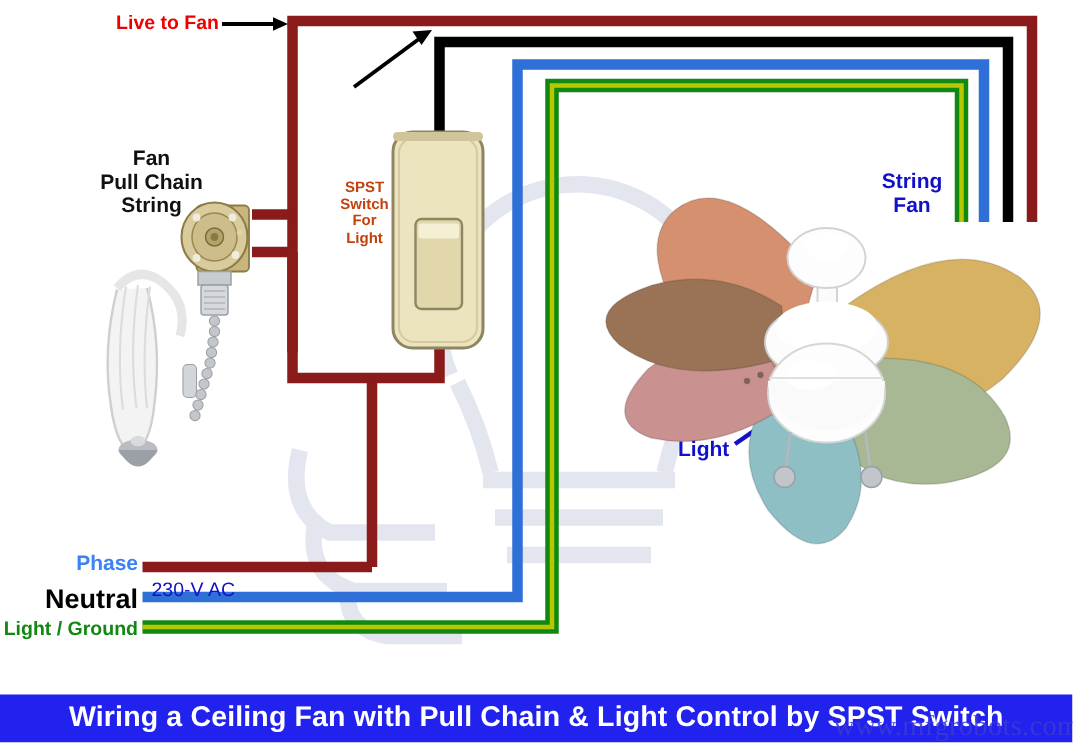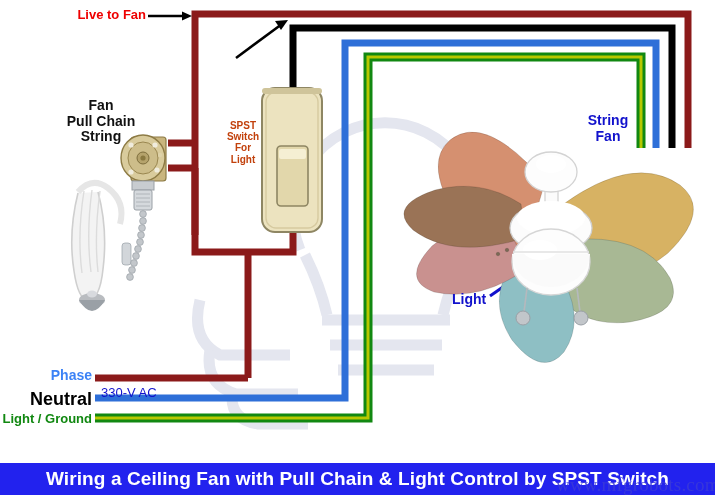--- a/index.html
+++ b/index.html
@@ -203,21 +203,21 @@
 Fan</div>
 
   <div class="lbl" style="left:452px;top:292px;font-size:14px;color:#1111cc;">Light</div>
 
   <div class="lbl rgt" style="left:0px;top:368px;width:92px;font-size:14px;color:#3b82f6;">Phase</div>
 
   <div class="lbl rgt" style="left:0px;top:389px;width:92px;font-size:18px;color:#000000;">Neutral</div>
 
   <div class="lbl rgt" style="left:0px;top:412px;width:92px;font-size:13px;color:#118811;">Light / Ground</div>
 
-  <div class="lbl" style="left:101px;top:386px;font-size:13px;color:#1111cc;font-weight:normal;">330-V AC</div>
+  <div class="lbl" style="left:101px;top:386px;font-size:13px;color:#1111cc;font-weight:normal;">230-V AC</div>
 
 
   <div id="titlebar">
     <span>Wiring a Ceiling Fan with Pull Chain &amp; Light Control by  SPST Switch</span>
   </div>
   <div id="titlemark">www.mfgrobots.com</div>
 
 </div>
 
 </body></html>

